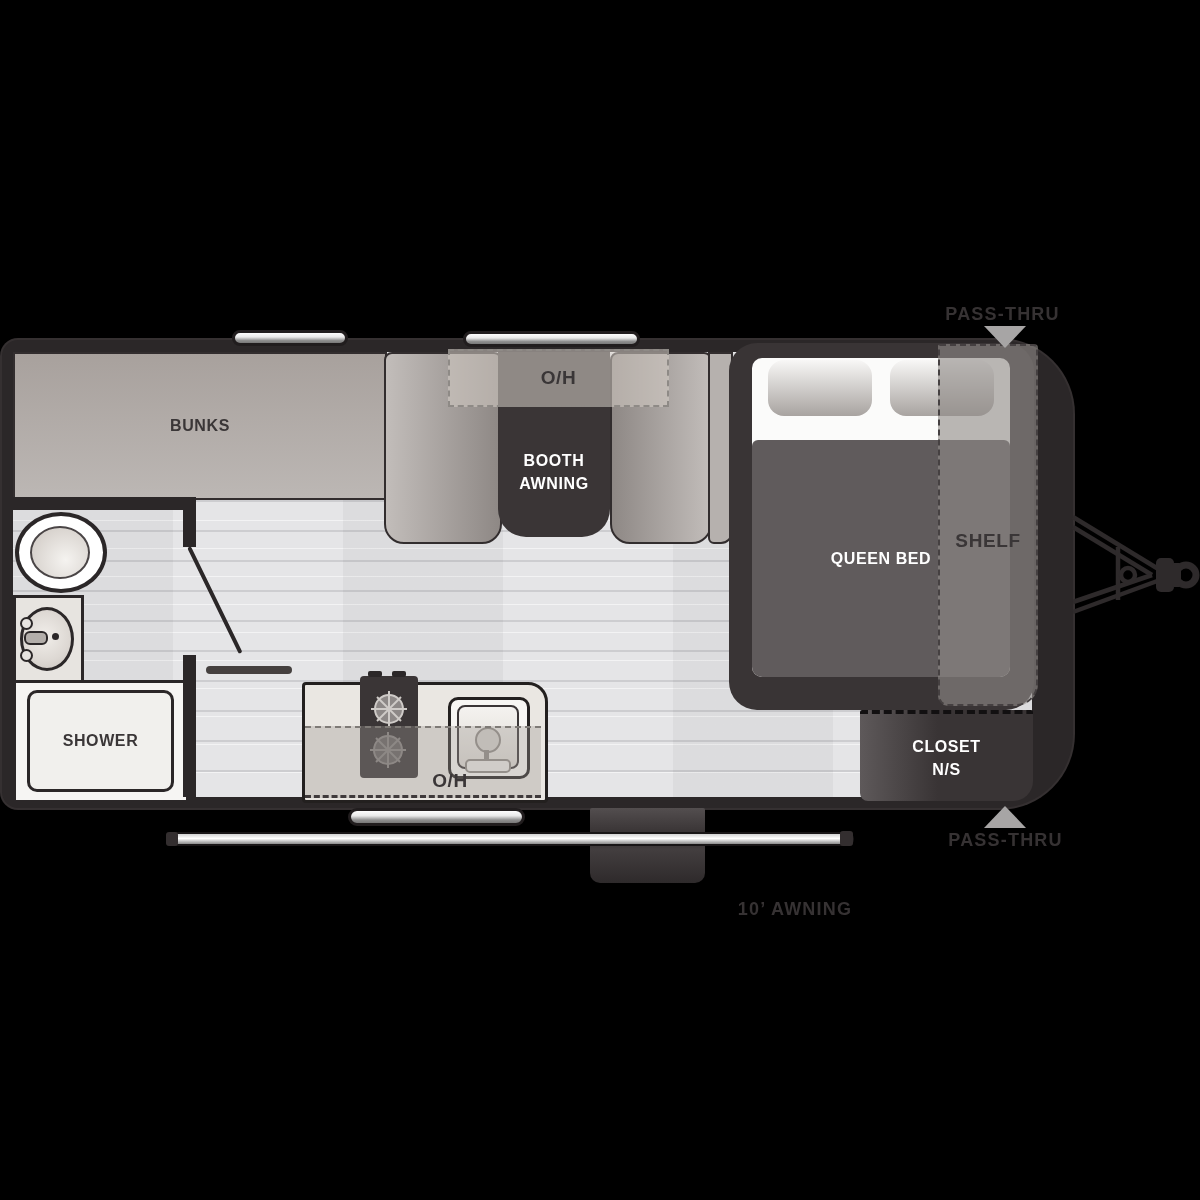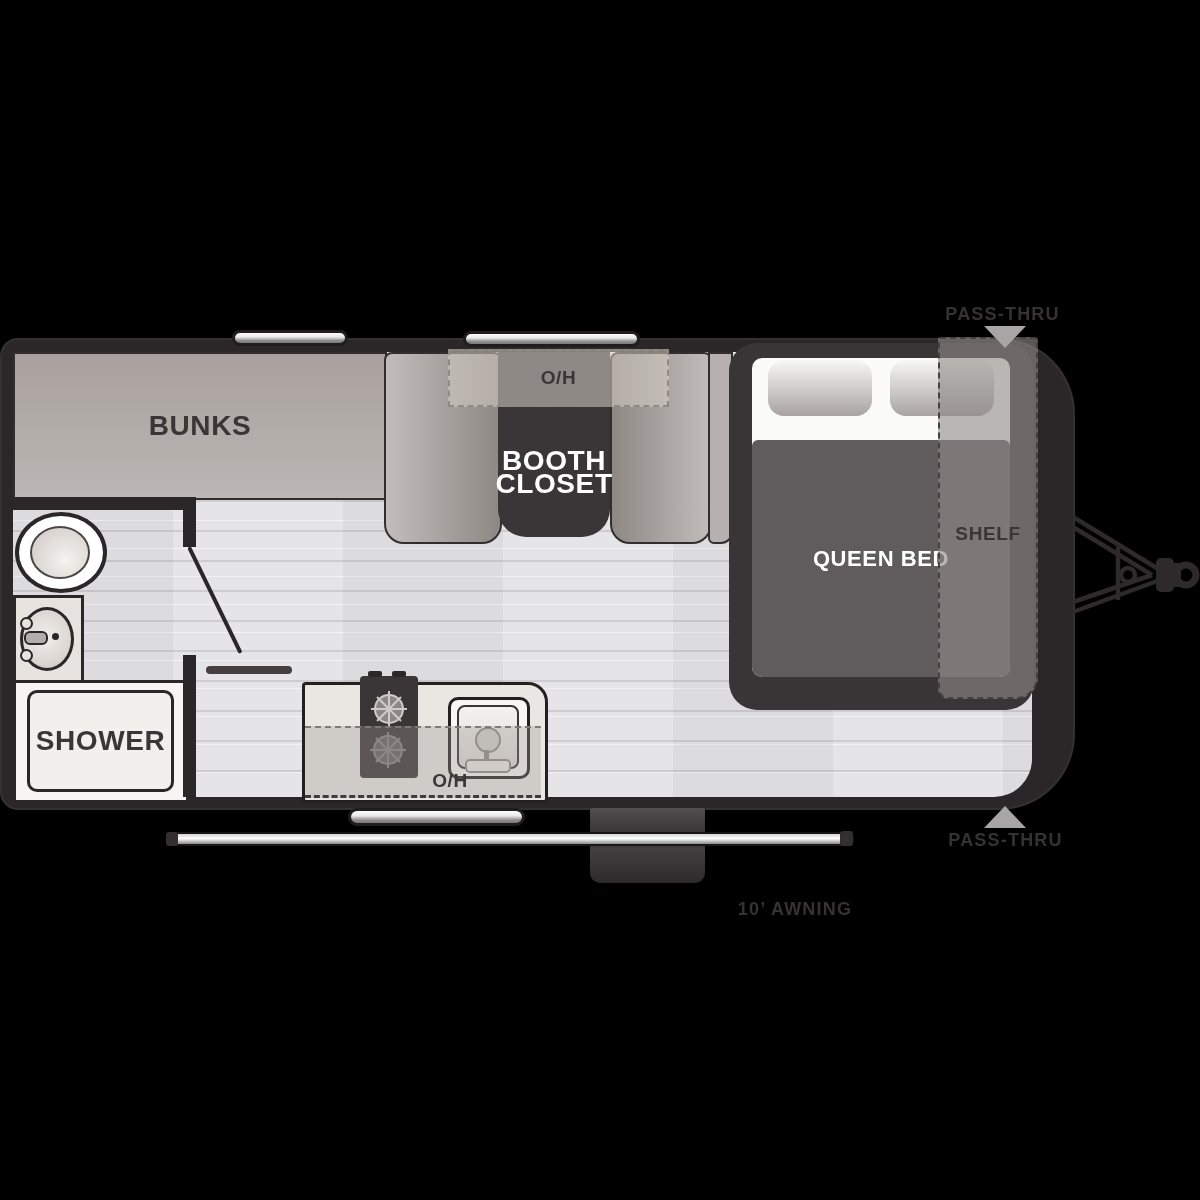--- a/index.html
+++ b/index.html
@@ -88,34 +88,34 @@
               display:flex;align-items:center;justify-content:center;}
 
   
   .bed-frame{left:729px;top:343px;width:305px;height:367px;background:#393435;border-radius:28px;z-index:3;}
   .mattress{left:752px;top:358px;width:258px;height:319px;background:#fbfbfa;border-radius:10px;z-index:4;}
   .duvet{left:752px;top:440px;width:258px;height:237px;background:#605b5c;border-radius:6px 6px 10px 10px;z-index:5;
          display:flex;align-items:center;justify-content:center;}
   .pillow{width:104px;height:56px;border-radius:16px;background:linear-gradient(180deg,#f8f7f6 0%,#a8a3a0 100%);z-index:5;}
   .pillow1{left:768px;top:360px;}
   .pillow2{left:890px;top:360px;}
-  .shelf{left:938px;top:337px;width:96px;height:358px;background:rgba(143,138,136,0.62);border:2px dashed #454041;
+  .shelf{left:938px;top:344px;width:96px;height:358px;background:rgba(143,138,136,0.62);border:2px dashed #454041;
          border-radius:2px 4px 22px 10px;z-index:6;}
   .shelf-label{position:absolute;top:184px;left:0;right:0;text-align:center;}
   .closet{left:860px;top:710px;width:173px;height:87px;border-top:4px dashed #121011;border-radius:2px 2px 20px 8px;z-index:4;
           background:linear-gradient(90deg,#5e595a 0%,#393435 45%);
           display:flex;flex-direction:column;align-items:center;justify-content:center;}
 
   
   .hitch{left:1060px;top:495px;z-index:1;}
 
   
   .lbl{color:#3a3637;letter-spacing:0.6px;z-index:8;}
   .lbl-white{color:#ffffff;letter-spacing:0.6px;z-index:8;}
-  .t20{font-size:28px;} .t19{font-size:19px;} .t22{font-size:22px;}
+  .t20{font-size:16px;} .t19{font-size:19px;} .t22{font-size:16px;}
   .lh21{line-height:21px;} .lh23{line-height:23px;}
   .outside-lbl{color:#363233;font-size:18px;letter-spacing:1.2px;text-align:center;z-index:8;}
   .ptt-label{left:900px;top:304px;width:205px;}
   .ptb-label{left:903px;top:830px;width:205px;}
   .awning-label{left:700px;top:899px;width:190px;}
   .arrow-down{left:984px;top:326px;width:0;height:0;border-left:21px solid transparent;border-right:21px solid transparent;
               border-top:22px solid #a7a5a5;z-index:8;}
   .arrow-up{left:984px;top:806px;width:0;height:0;border-left:21px solid transparent;border-right:21px solid transparent;
             border-bottom:22px solid #a7a5a5;z-index:8;}
 </style>
@@ -197,36 +197,40 @@
   <div class="abs ksink-bar"></div>
   <div class="abs kitchen-oh">
     <span class="lbl t19 kitchen-oh-label">O/H</span>
   </div>
 
   <div class="abs bench bench-left"></div>
   <div class="abs bench bench-right"></div>
   <div class="abs bench-panel"></div>
   <div class="abs dinette-table">
     <span class="lbl-white t20 lh23">BOOTH</span>
-    <span class="lbl-white t20 lh23">CLOSET</span>
+    <span class="lbl-white t20 lh23">AWNING</span>
   </div>
   <div class="abs dinette-oh">
     <span class="lbl t19">O/H</span>
   </div>
 
   <div class="abs bed-frame"></div>
   <div class="abs mattress"></div>
   <div class="abs duvet">
     <span class="lbl-white t22">QUEEN BED</span>
   </div>
   <div class="abs pillow pillow1"></div>
   <div class="abs pillow pillow2"></div>
   <div class="abs shelf">
     <span class="lbl t19 shelf-label">SHELF</span>
   </div>
+  <div class="abs closet">
+    <span class="lbl-white t20 lh23">CLOSET</span>
+    <span class="lbl-white t20 lh23">N/S</span>
+  </div>
 
   <div class="abs steps"></div>
   <div class="abs awning-bar"></div>
   <div class="abs outside-lbl awning-label">10’ AWNING</div>
 
   <div class="abs outside-lbl ptt-label">PASS-THRU</div>
   <div class="abs arrow-down"></div>
   <div class="abs arrow-up"></div>
   <div class="abs outside-lbl ptb-label">PASS-THRU</div>
 

